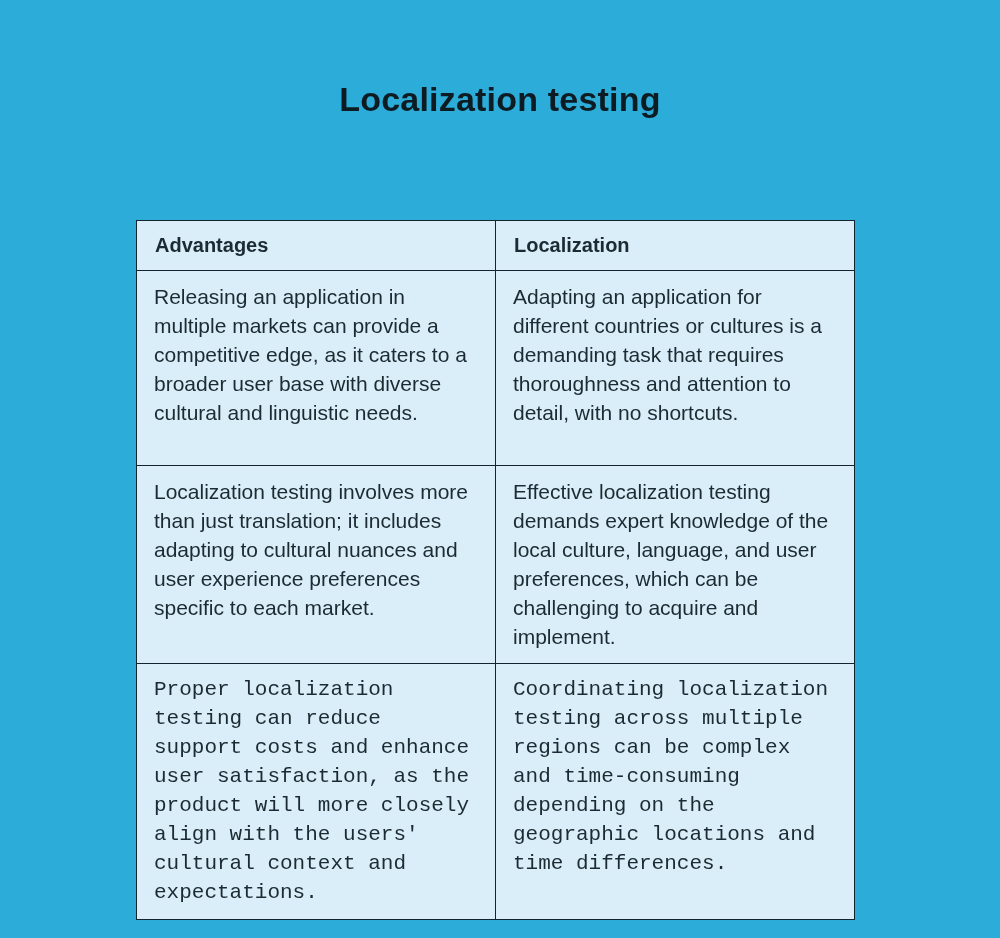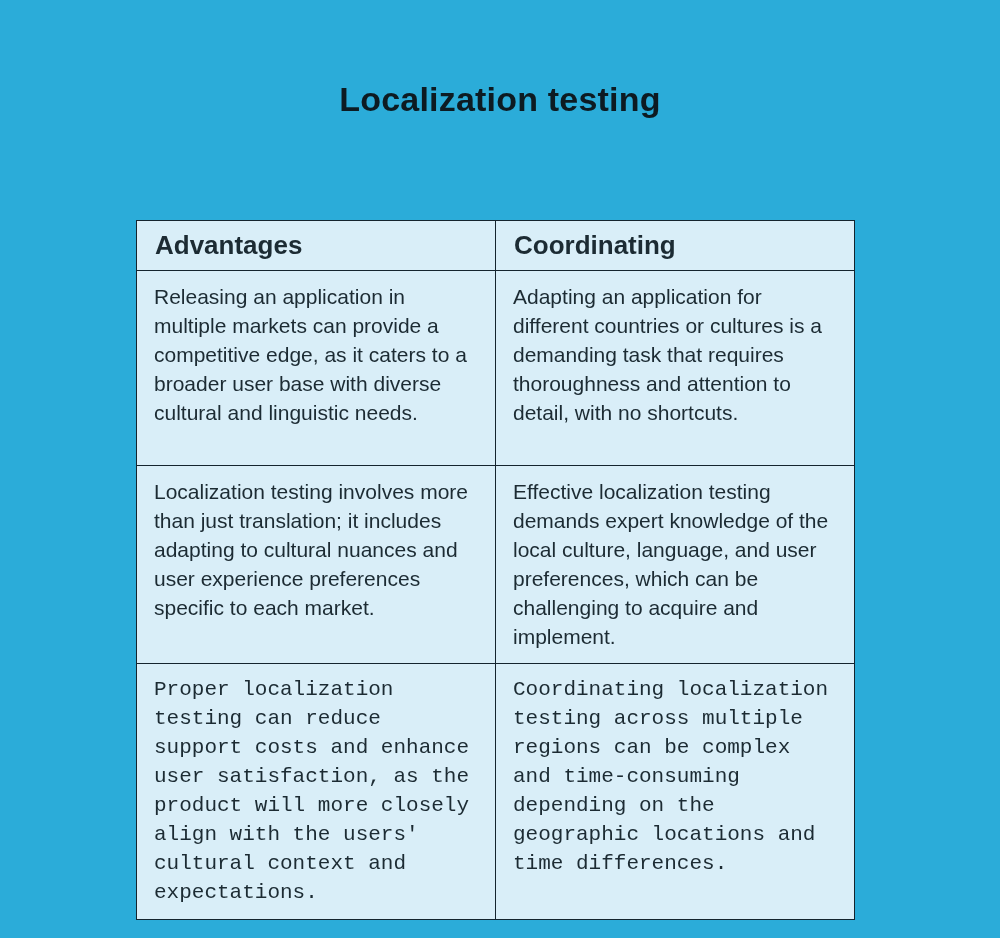--- a/index.html
+++ b/index.html
@@ -36,21 +36,21 @@
   .comparison-table th,
   .comparison-table td {
     border: 1.5px solid #14242e;
     background: #d9eef8;
     color: #1c2b33;
     text-align: left;
     vertical-align: top;
     box-sizing: border-box;
   }
   .comparison-table th {
-    font-size: 26px;
+    font-size: 20px;
     font-weight: bold;
     height: 50px;
     padding: 8px 18px;
     vertical-align: middle;
     width: 359px;
   }
   .comparison-table td {
     font-size: 21px;
     line-height: 29px;
     padding: 11px 16px 12px 17px;
@@ -62,21 +62,21 @@
 </style>
 </head>
 <body>
 
 <div class="page-title">Localization testing</div>
 
 <table class="comparison-table">
   <thead>
     <tr>
       <th>Advantages</th>
-      <th>Coordinating</th>
+      <th>Localization</th>
     </tr>
   </thead>
   <tbody>
     <tr class="row-1">
       <td>Releasing an application in multiple markets can provide a competitive edge, as it caters to a broader user base with diverse cultural and linguistic needs.</td>
       <td>Adapting an application for different countries or cultures is a demanding task that requires thoroughness and attention to detail, with no shortcuts.</td>
     </tr>
     <tr class="row-2">
       <td>Localization testing involves more than just translation; it includes adapting to cultural nuances and user experience preferences specific to each market.</td>
       <td>Effective localization testing demands expert knowledge of the local culture, language, and user preferences, which can be challenging to acquire and implement.</td>

